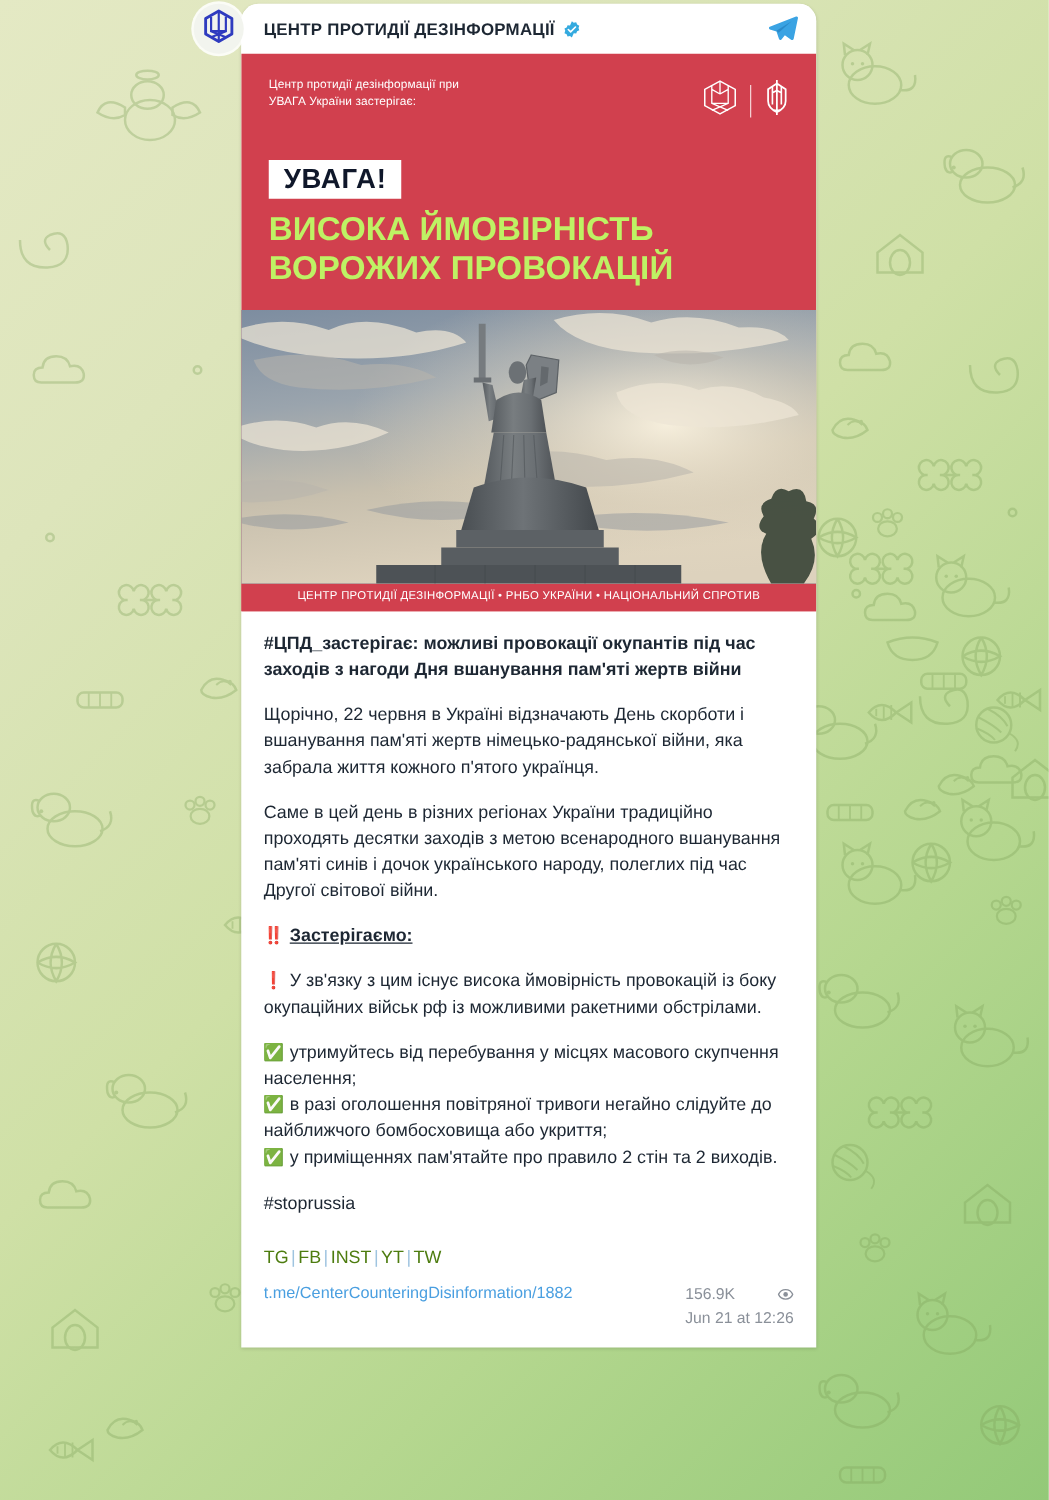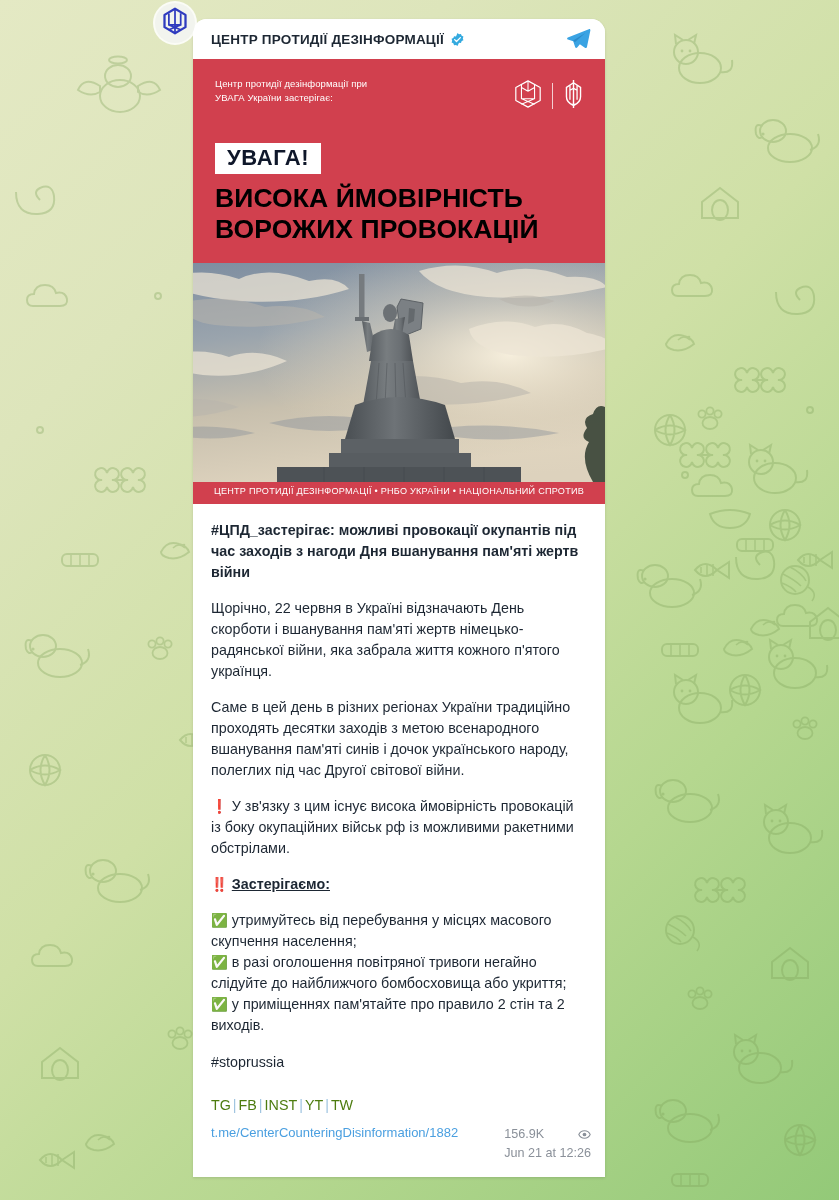--- a/index.html
+++ b/index.html
@@ -21,22 +21,22 @@
     position: absolute;
     inset: 0;
     opacity: 0.34;
     pointer-events: none;
   }
 
   
   #post-card {
     position: absolute;
     left: 193px;
-    top: 19px;
-    width: 412px;
+    top: 3px;
+    width: 460px;
     background: #ffffff;
     border-radius: 14px 14px 0 0;
     overflow: hidden;
     box-shadow: 0 1px 3px rgba(0,0,0,0.12);
   }
 
   
   .card-header {
     height: 40px;
     display: flex;
@@ -108,21 +108,21 @@
     display: inline-block;
     background: #ffffff;
     color: #0f172a;
     font-size: 22px;
     font-weight: bold;
     letter-spacing: 0.6px;
     padding: 2px 12px 3px 12px;
     margin-bottom: 9px;
   }
   .headline-line {
-    color: #000000;
+    color: #bef264;
     font-size: 26.5px;
     font-weight: bold;
     line-height: 1.17;
     letter-spacing: 0.1px;
   }
 
   
   .poster-photo {
     position: relative;
     width: 100%;
@@ -496,25 +496,25 @@
     </div>
 
     <div class="poster-footer">ЦЕНТР ПРОТИДІЇ ДЕЗІНФОРМАЦІЇ • РНБО УКРАЇНИ • НАЦІОНАЛЬНИЙ СПРОТИВ</div>
   </div>
 
   <div class="msg-body">
     <p class="lead">#ЦПД_застерігає: можливі провокації окупантів під час заходів з нагоди Дня вшанування пам'яті жертв війни</p>
     <p>Щорічно, 22 червня в Україні відзначають День скорботи і вшанування пам'яті жертв німецько-радянської війни, яка забрала життя кожного п'ятого українця.</p>
     <p>Саме в цей день в різних регіонах України традиційно проходять десятки заходів з метою всенародного вшанування пам'яті синів і дочок українського народу, полеглих під час Другої світової війни.</p>
     <p>
-      <span class="emoji">❗</span><span> У зв'язку з цим існує висока ймовірність провокацій із боку окупаційних військ рф із можливими ракетними обстрілами.</span>
+      <span class="emoji">‼️</span>
+      <span class="warn-head">Застерігаємо:</span>
     </p>
     <p>
-      <span class="emoji">‼️</span>
-      <span class="warn-head">Застерігаємо:</span>
+      <span class="emoji">❗</span><span> У зв'язку з цим існує висока ймовірність провокацій із боку окупаційних військ рф із можливими ракетними обстрілами.</span>
     </p>
     <p class="tight">
       <span class="emoji">✅</span>
       <span>утримуйтесь від перебування у місцях масового скупчення населення;</span><br>
       <span class="emoji">✅</span>
       <span>в разі оголошення повітряної тривоги негайно слідуйте до найближчого бомбосховища або укриття;</span><br>
       <span class="emoji">✅</span>
       <span>у приміщеннях пам'ятайте про правило 2 стін та 2 виходів.</span>
     </p>
     <p class="hashtag tight" style="margin-top:16px;">#stoprussia</p>

